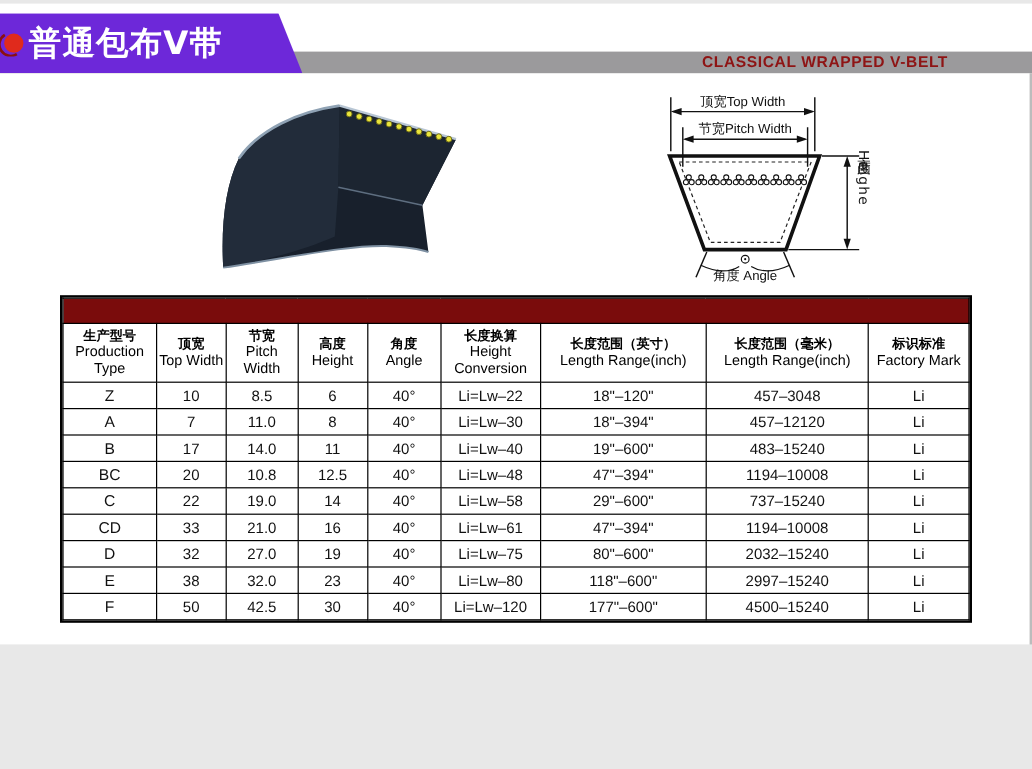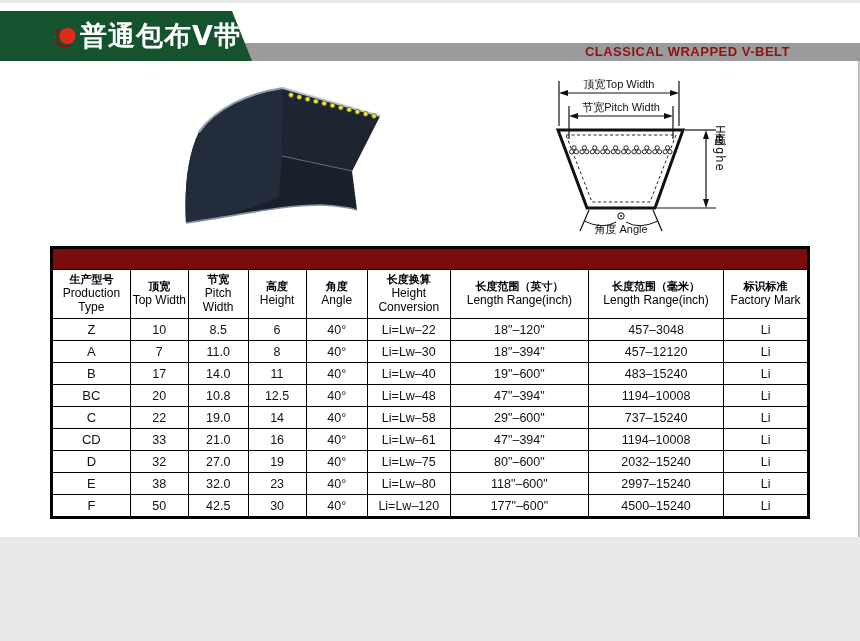--- a/index.html
+++ b/index.html
@@ -2,23 +2,23 @@
 <html><head>
 <meta charset="utf-8">
 <style>
   html,body{margin:0;padding:0;background:#e8e8e8;}
   .page{position:relative;width:860px;height:534px;background:#ffffff;overflow:hidden;
         font-family:"Liberation Sans","DejaVu Sans",sans-serif;margin:3px auto;}
   
   .gray-stripe{position:absolute;left:0;top:40px;width:860px;height:18px;background:#9b9a9c;}
   .stripe-text{position:absolute;right:70px;top:40px;height:18px;line-height:18px;
                font-size:13px;font-weight:bold;color:#8e1414;letter-spacing:.5px;}
-  .green-banner{position:absolute;left:0;top:8px;width:252px;height:50px;background:#14532d;
+  .green-banner{position:absolute;left:0;top:8px;width:252px;height:50px;background:#6d28d9;
                 clip-path:polygon(0 0,232px 0,252px 100%,0 100%);
-                display:flex;align-items:center;padding-left:56px;box-sizing:border-box;}
+                display:flex;align-items:center;box-sizing:border-box;}
   .banner-title{color:#fff;font-size:27px;font-weight:bold;letter-spacing:1px;margin-left:2px;
                 font-family:"DejaVu Sans","Liberation Sans",sans-serif;}
   .right-edge{position:absolute;right:0;top:58px;width:2px;height:583px;background:#bcbcbc;}
   
   .belt-photo{position:absolute;left:150px;top:62px;}
   .diagram{position:absolute;left:520px;top:60px;}
   .diagram text{font-family:"Liberation Sans","DejaVu Sans",sans-serif;font-size:11px;fill:#111;}
   .height-label{position:absolute;left:707px;top:120px;width:20px;height:92px;
                 writing-mode:vertical-rl;text-orientation:mixed;font-size:11.5px;color:#111;
                 letter-spacing:1px;font-family:"DejaVu Sans","Liberation Sans",sans-serif;}

